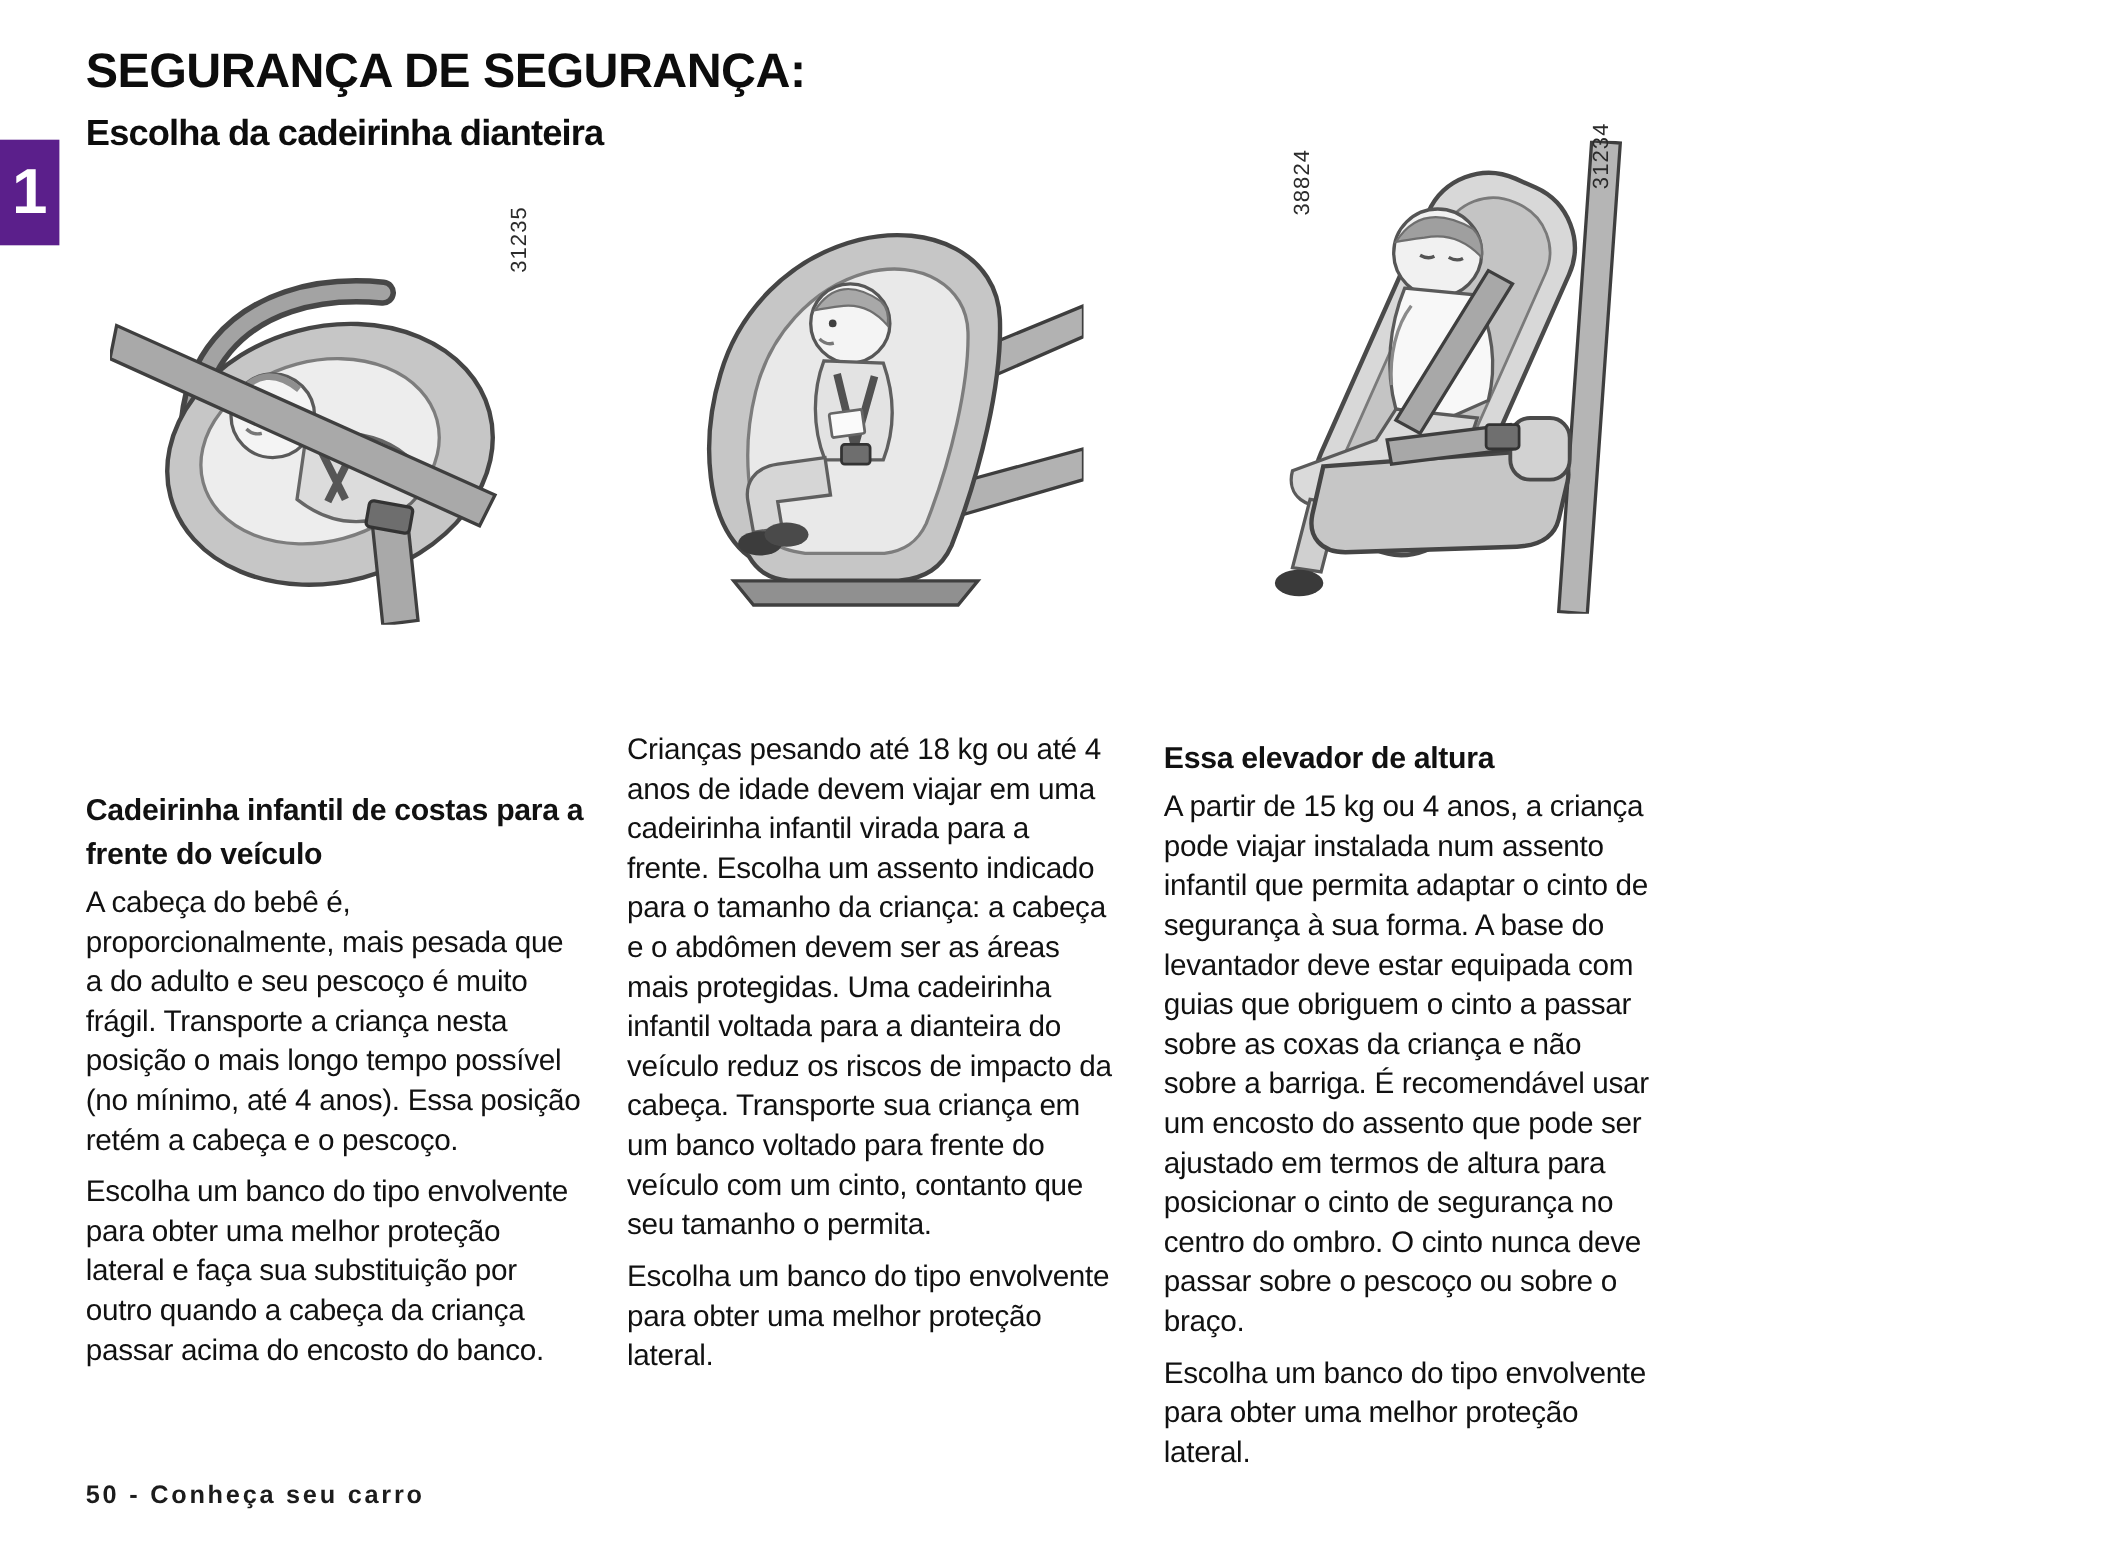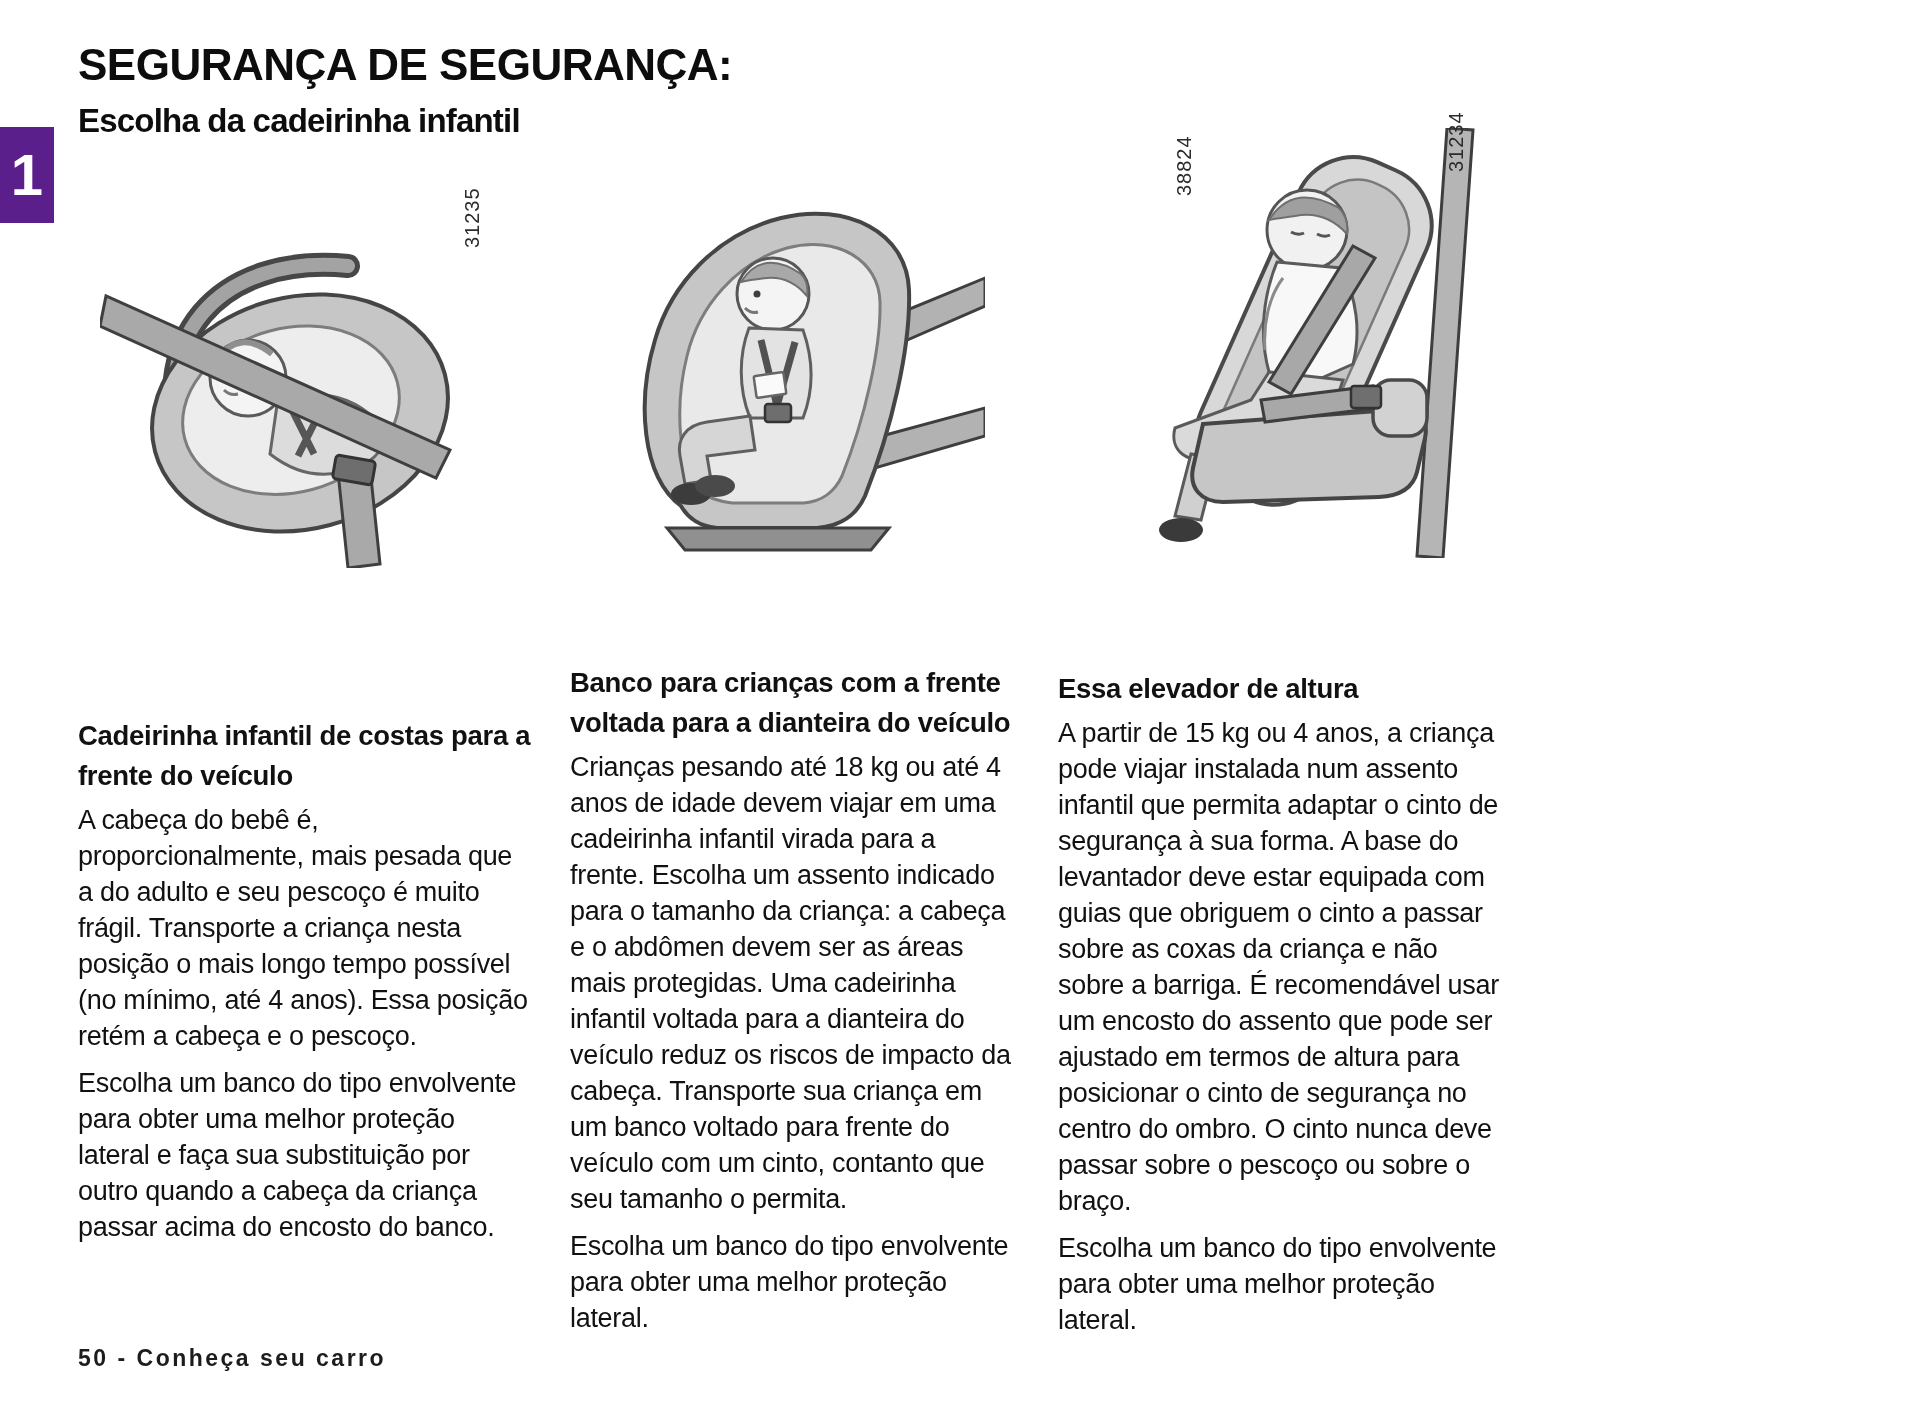--- a/index.html
+++ b/index.html
@@ -66,21 +66,21 @@
 </head>
 <body>
 
 <div class="page">
 
   <div class="section-tab">
     <span>1</span>
   </div>
 
   <h1 class="page-title">SEGURANÇA DE SEGURANÇA:</h1>
-  <h2 class="page-subtitle">Escolha da cadeirinha infantil</h2>
+  <h2 class="page-subtitle">Escolha da cadeirinha dianteira</h2>
 
   <div class="figure fig-1">
     <svg viewBox="0 0 390 360" width="390" height="360">
       <path d="M 88 262 C 40 130 120 46 248 58" fill="none" stroke="#474747" stroke-width="24" stroke-linecap="round"></path>
       <path d="M 88 262 C 40 130 120 46 248 58" fill="none" stroke="#a3a3a3" stroke-width="14" stroke-linecap="round"></path>
       <g transform="rotate(-15 200 205)">
         <ellipse cx="200" cy="205" rx="150" ry="116" fill="#c6c6c6" stroke="#454545" stroke-width="4"></ellipse>
         <ellipse cx="192" cy="200" rx="110" ry="82" fill="#ededed" stroke="#7d7d7d" stroke-width="3"></ellipse>
       </g>
       <circle cx="148" cy="170" r="38" fill="#f4f4f4" stroke="#5a5a5a" stroke-width="3"></circle>
@@ -142,21 +142,20 @@
   </div>
   <span class="fig-num fig-num-3">31234</span>
 
   <div class="col col-1">
     <h3>Cadeirinha infantil de costas para a frente do veículo</h3>
     <p>A cabeça do bebê é, proporcionalmente, mais pesada que a do adulto e seu pescoço é muito frágil. Transporte a criança nesta posição o mais longo tempo possível (no mínimo, até 4 anos). Essa posição retém a cabeça e o pescoço.</p>
     <p>Escolha um banco do tipo envolvente para obter uma melhor proteção lateral e faça sua substituição por outro quando a cabeça da criança passar acima do encosto do banco.</p>
   </div>
 
   <div class="col col-2">
-    <h3>Banco para crianças com a frente voltada para a dianteira do veículo</h3>
     <p>Crianças pesando até 18 kg ou até 4 anos de idade devem viajar em uma cadeirinha infantil virada para a frente. Escolha um assento indicado para o tamanho da criança: a cabeça e o abdômen devem ser as áreas mais protegidas. Uma cadeirinha infantil voltada para a dianteira do veículo reduz os riscos de impacto da cabeça. Transporte sua criança em um banco voltado para frente do veículo com um cinto, contanto que seu tamanho o permita.</p>
     <p>Escolha um banco do tipo envolvente para obter uma melhor proteção lateral.</p>
   </div>
 
   <div class="col col-3">
     <h3>Essa elevador de altura</h3>
     <p>A partir de 15 kg ou 4 anos, a criança pode viajar instalada num assento infantil que permita adaptar o cinto de segurança à sua forma. A base do levantador deve estar equipada com guias que obriguem o cinto a passar sobre as coxas da criança e não sobre a barriga. É recomendável usar um encosto do assento que pode ser ajustado em termos de altura para posicionar o cinto de segurança no centro do ombro. O cinto nunca deve passar sobre o pescoço ou sobre o braço.</p>
     <p>Escolha um banco do tipo envolvente para obter uma melhor proteção lateral.</p>
   </div>
 

